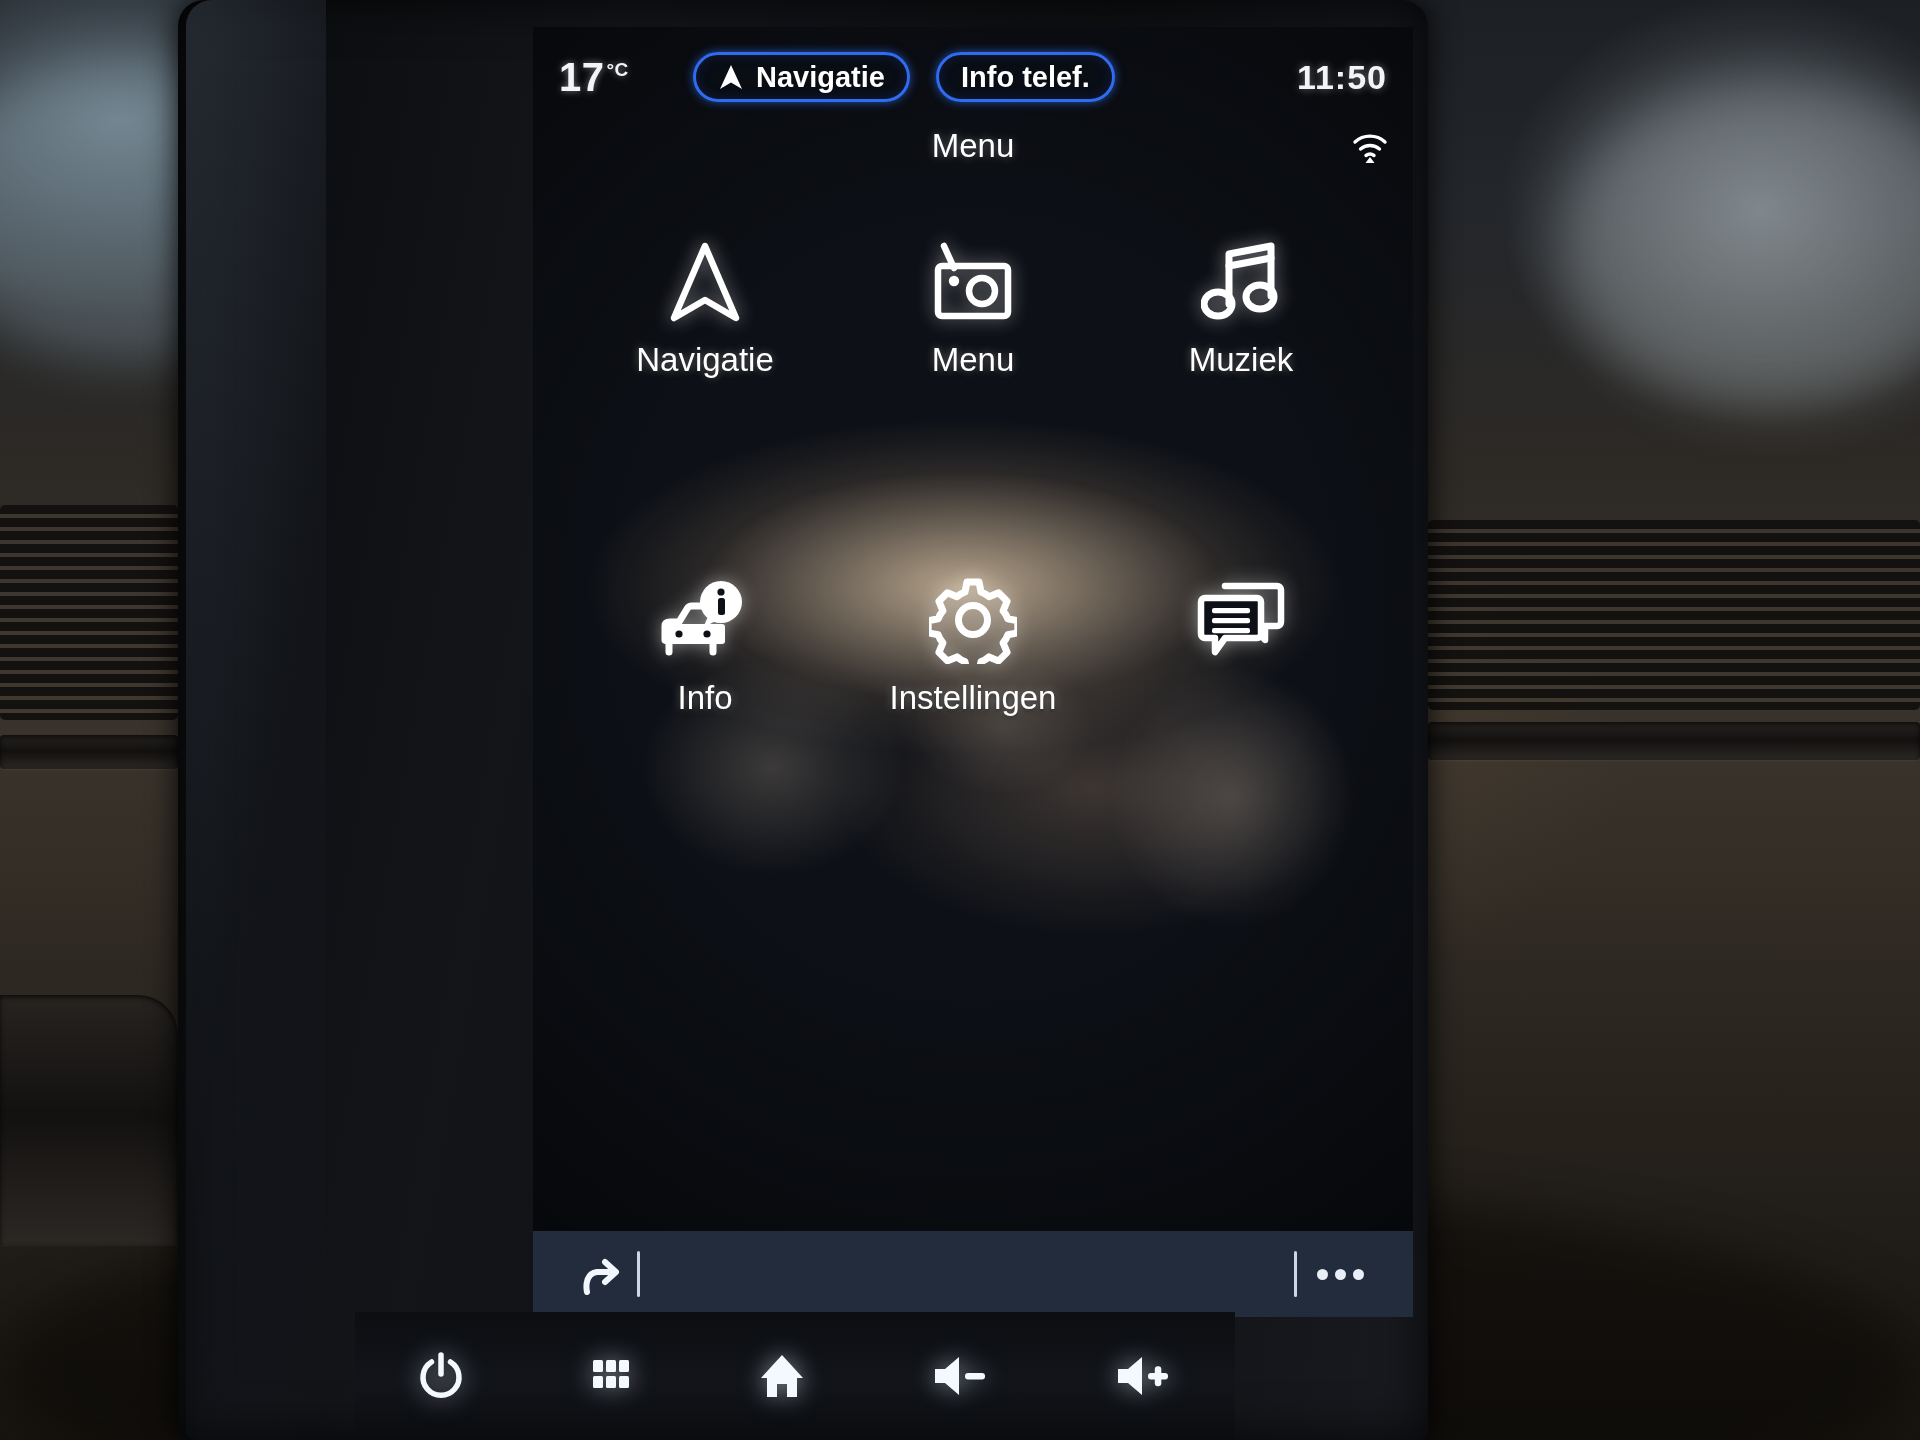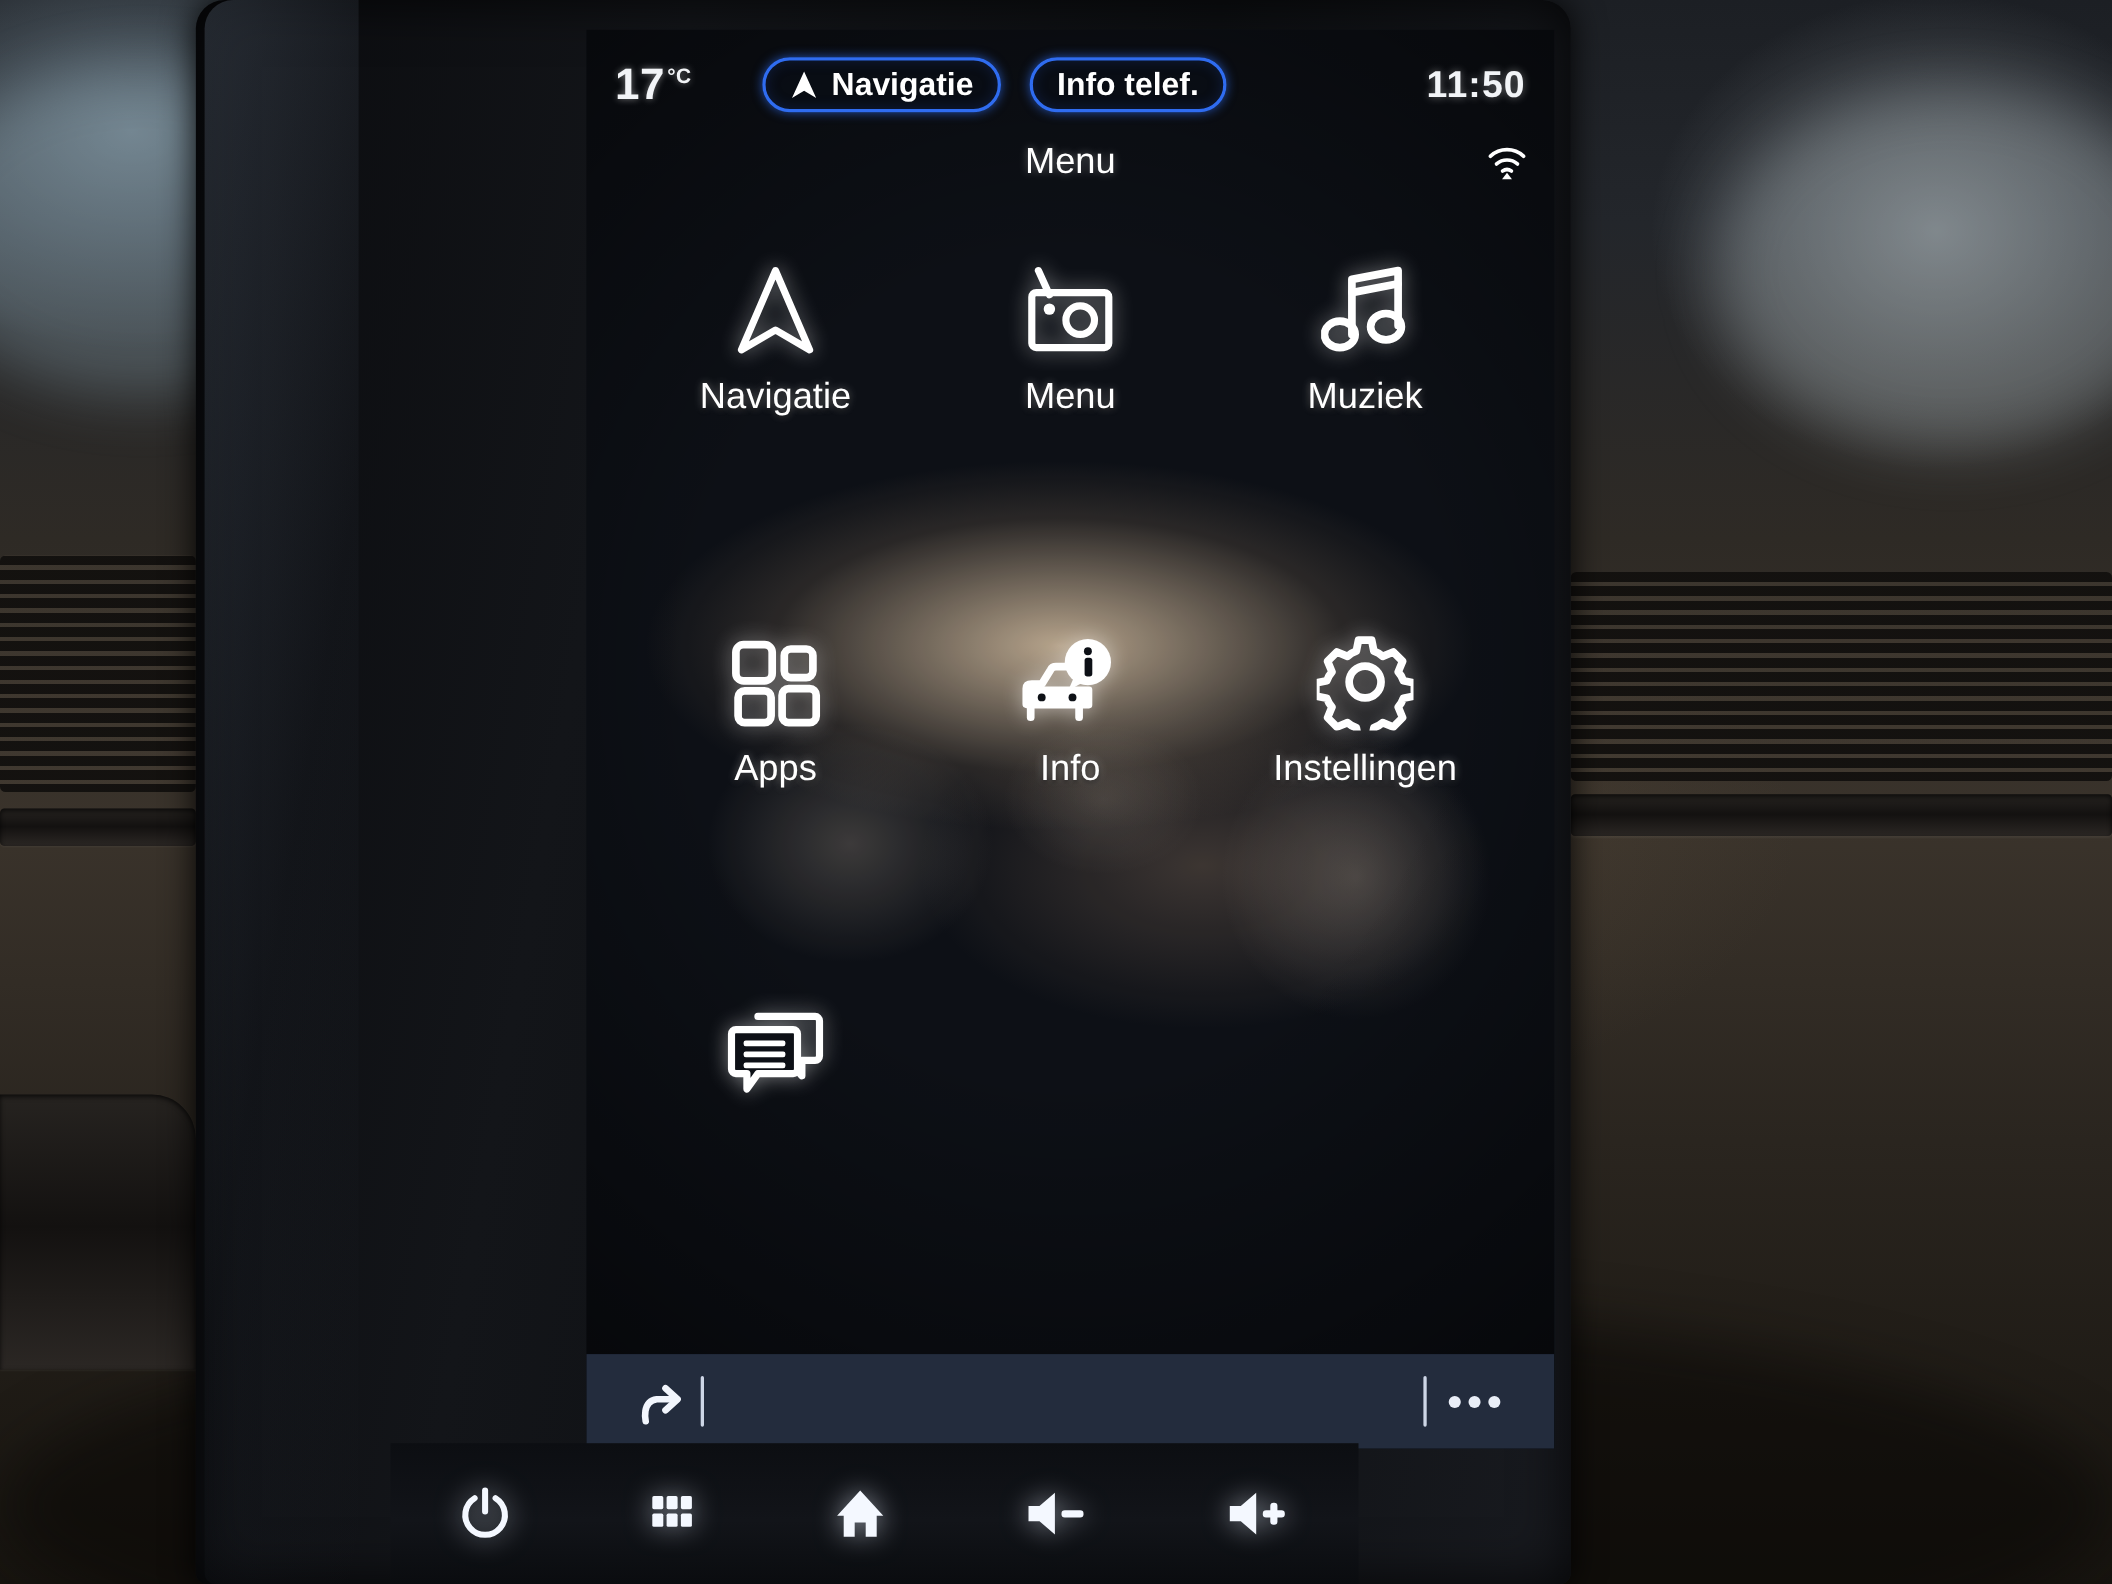--- a/index.html
+++ b/index.html
@@ -371,31 +371,20 @@
                 <path d="M28 64 L28 14 L70 6 L70 56" fill="none" stroke="#ffffff" stroke-width="7" stroke-linejoin="round" stroke-linecap="round"></path>
                 <path d="M28 26 L70 18" fill="none" stroke="#ffffff" stroke-width="7" stroke-linecap="round"></path>
                 <ellipse cx="17" cy="64" rx="14" ry="12" fill="none" stroke="#ffffff" stroke-width="7"></ellipse>
                 <ellipse cx="59" cy="57" rx="14" ry="12" fill="none" stroke="#ffffff" stroke-width="7"></ellipse>
               </svg>
             </div>
             <div class="lbl">Muziek</div>
           </div>
 
 
-          <div class="tile">
-            <div class="ico">
-              <svg width="84" height="84" viewBox="0 0 84 84">
-                <rect x="6" y="8" width="33" height="33" rx="7" fill="none" stroke="#ffffff" stroke-width="7"></rect>
-                <rect x="50" y="12" width="26" height="26" rx="6" fill="none" stroke="#ffffff" stroke-width="7"></rect>
-                <rect x="8" y="50" width="30" height="29" rx="6" fill="none" stroke="#ffffff" stroke-width="7"></rect>
-                <rect x="48" y="48" width="31" height="31" rx="6" fill="none" stroke="#ffffff" stroke-width="7"></rect>
-              </svg>
-            </div>
-            <div class="lbl">Apps</div>
-          </div>
 
           <div class="tile">
             <div class="ico">
               <svg width="96" height="84" viewBox="0 0 96 84">
 
                 <path d="M8 62 L8 48 C8 45 10 44 13 44 L22 44 L30 31 C31 29 33 28 35 28 L58 28" fill="none" stroke="#ffffff" stroke-width="7" stroke-linecap="round" stroke-linejoin="round"></path>
                 <rect x="6" y="46" width="62" height="20" rx="3" fill="#ffffff"></rect>
                 <path d="M12 66 L12 74" stroke="#ffffff" stroke-width="7" stroke-linecap="round"></path>
                 <path d="M56 66 L56 74" stroke="#ffffff" stroke-width="7" stroke-linecap="round"></path>
                 <circle cx="22" cy="56" r="3.6" fill="#0d1016"></circle>

